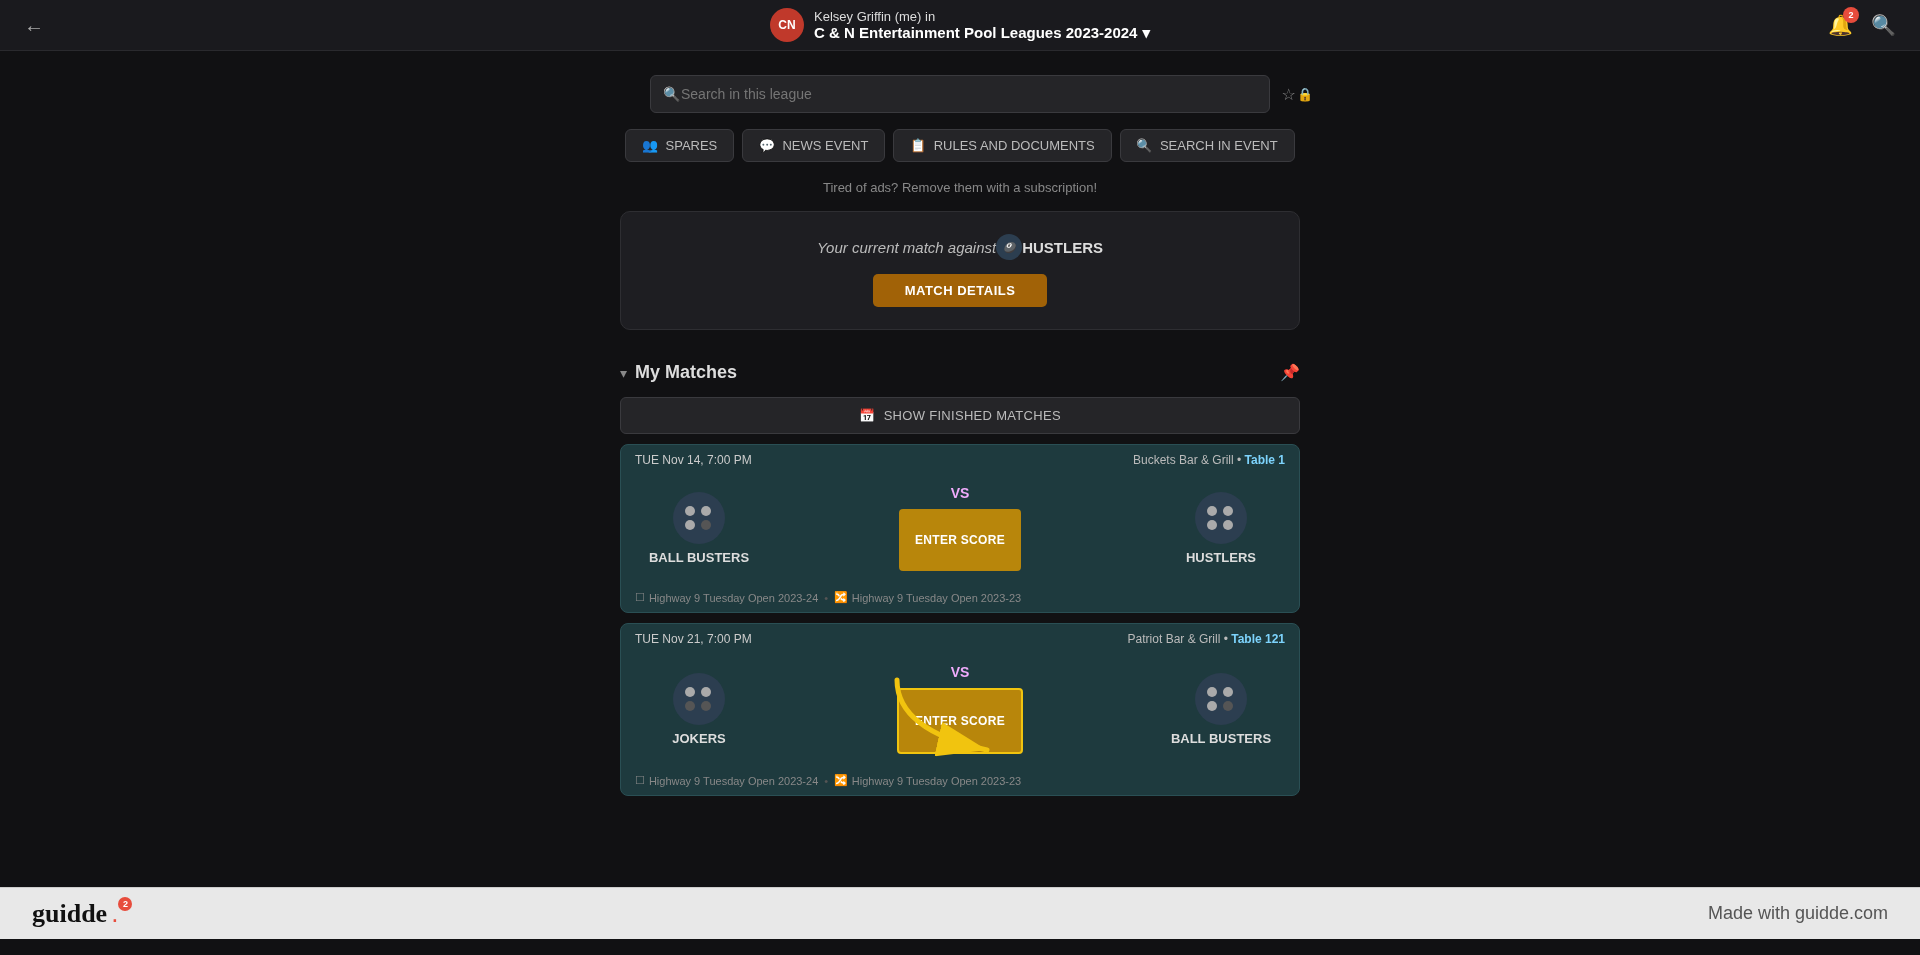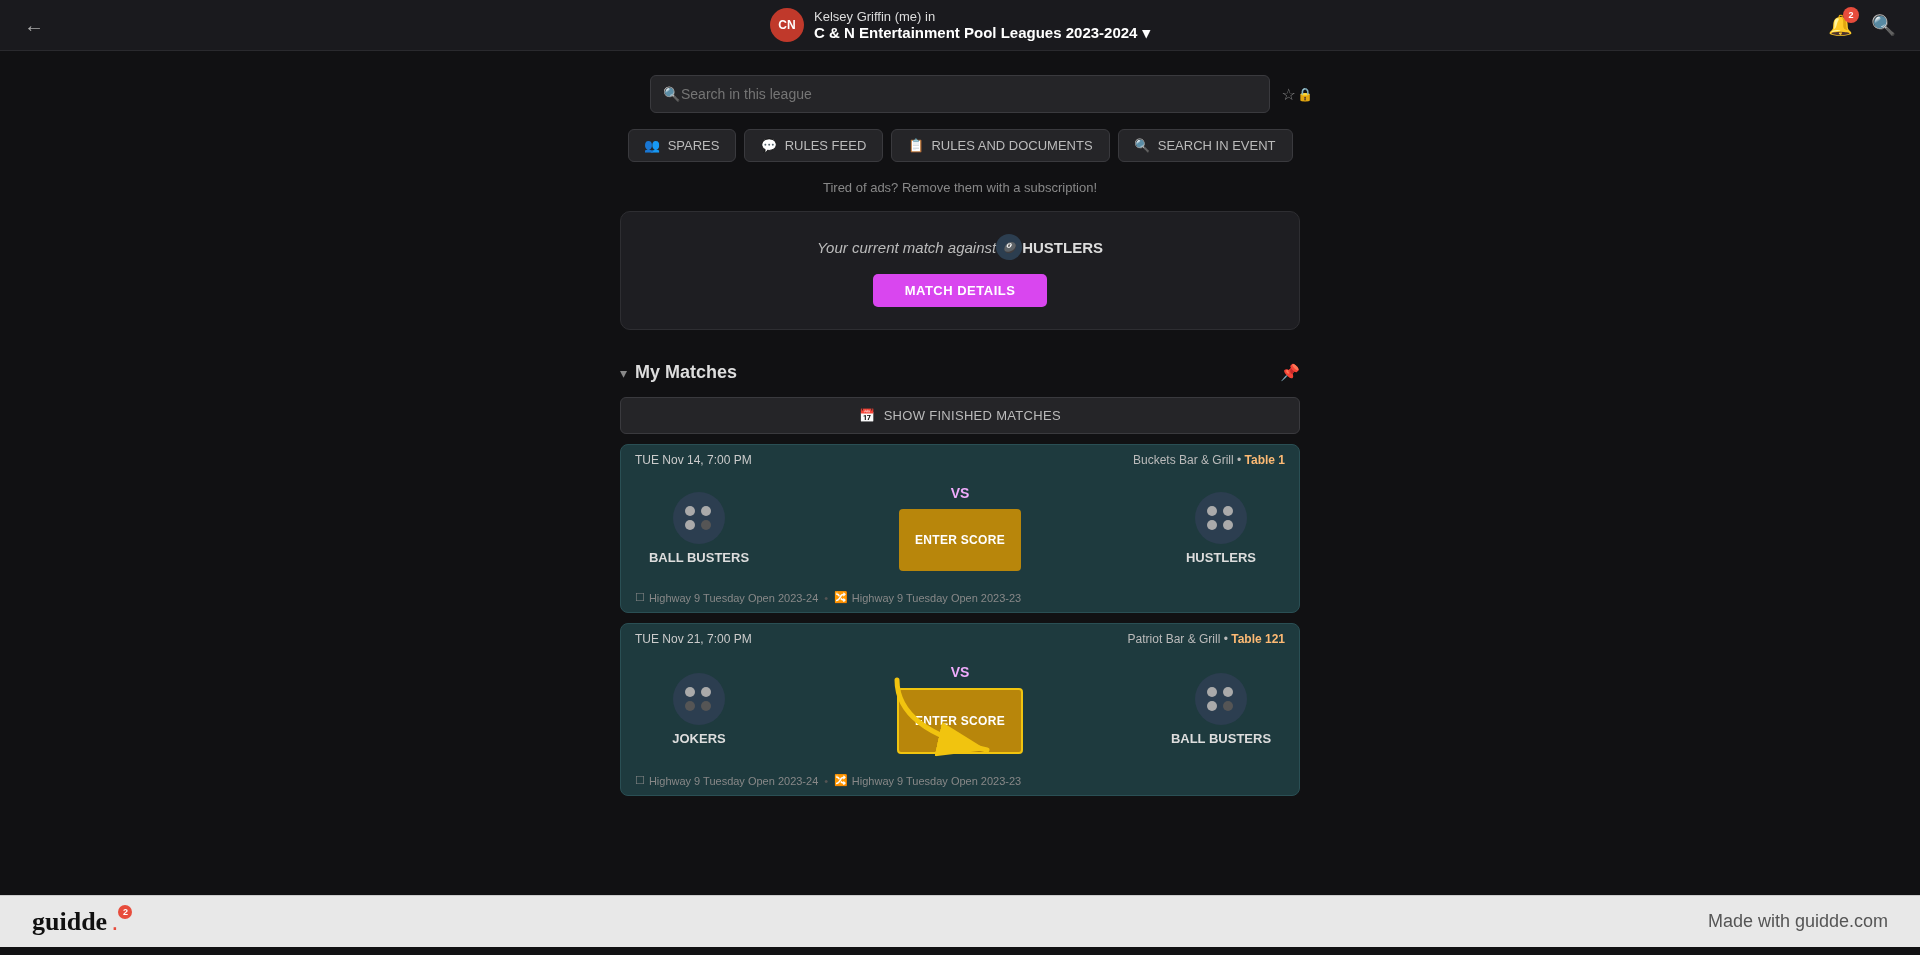--- a/index.html
+++ b/index.html
@@ -191,21 +191,21 @@
       align-items: center;
       justify-content: center;
       font-size: 10px;
     }
     .hustlers-name {
       color: #ddd;
       font-weight: bold;
       font-style: normal;
     }
     .match-details-btn {
-      background: #d946ef;
+      background: #a16207;
       color: #fff;
       border: none;
       border-radius: 5px;
       padding: 9px 32px;
       font-size: 13px;
       font-weight: bold;
       letter-spacing: 0.5px;
       cursor: pointer;
       text-transform: uppercase;
     }
@@ -278,21 +278,21 @@
     }
     .match-card-date {
       color: #ccc;
       font-weight: 500;
     }
     .match-card-venue {
       color: #bbb;
       font-size: 12px;
     }
     .match-card-venue strong {
-      color: #fdba74;
+      color: #7dd3fc;
       margin-top: 8px;
     }
     .match-card-body {
       display: flex;
       align-items: center;
       justify-content: space-between;
       padding: 10px 18px 14px;
     }
     .team-side {
       display: flex;
@@ -377,21 +377,21 @@
     }
 
     
     .matches-wrapper {
       position: relative;
     }
 
     
     .bottom-bar {
       position: fixed;
-      bottom: 8px;
+      bottom: 16px;
       left: 0;
       right: 0;
       height: 52px;
       background: #e8e8e8;
       display: flex;
       align-items: center;
       justify-content: space-between;
       padding: 0 32px;
       border-top: 1px solid #ccc;
     }
@@ -477,21 +477,21 @@
     </div>
   </div>
 
   <div class="action-buttons">
     <button class="action-btn">
       <span>👥</span>
       <span>SPARES</span>
     </button>
     <button class="action-btn">
       <span>💬</span>
-      <span>RULES FEED</span>
+      <span>NEWS EVENT</span>
     </button>
     <button class="action-btn">
       <span>📋</span>
       <span>RULES AND DOCUMENTS</span>
     </button>
     <button class="action-btn">
       <span>🔍</span>
       <span>SEARCH IN EVENT</span>
     </button>
   </div>

